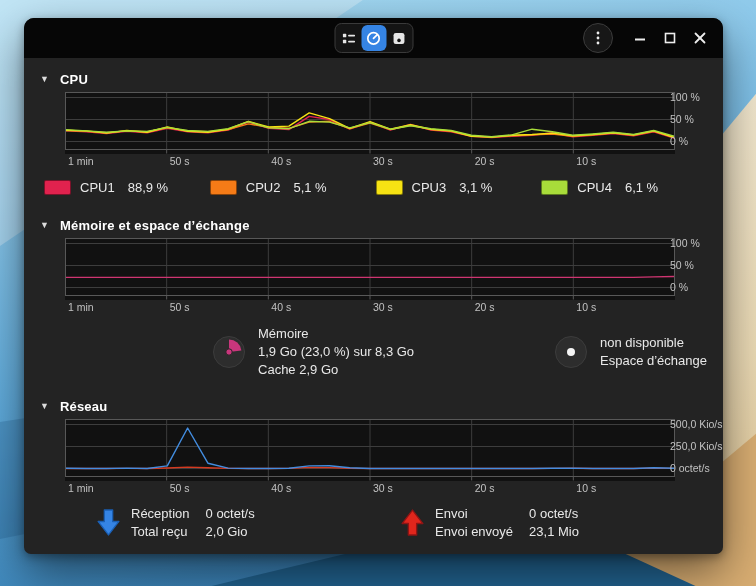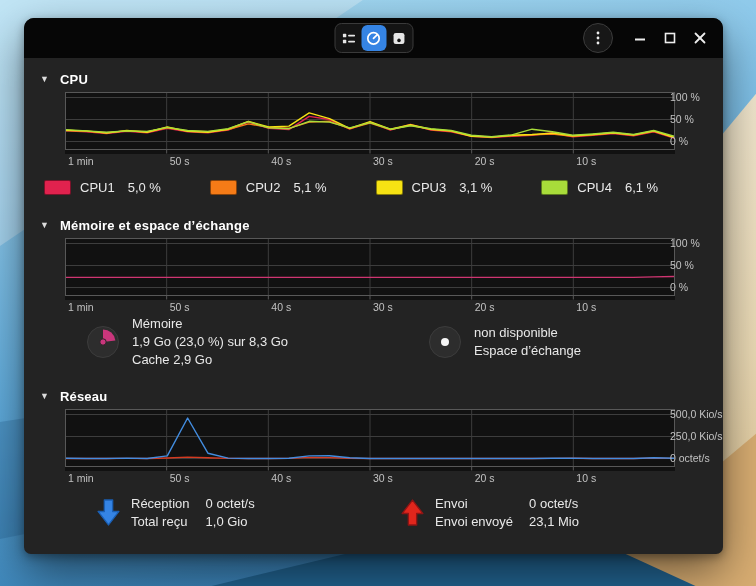--- a/index.html
+++ b/index.html
@@ -41,21 +41,21 @@
   .ylabels { width:57px; position:relative; height:62px; }
   .ylabels span { position:absolute; left:5px; font-size:10.5px; color:#c2c2c2; white-space:nowrap; }
   .xlabels { position:relative; height:15px; width:610px; }
   .xlabels span { position:absolute; top:1px; font-size:10.5px; color:#c2c2c2; white-space:nowrap; }
 
   .cpu-legend { display:flex; margin:7px 0 0 4px; height:22px; align-items:center; }
   .cpu-item { width:170px; display:flex; align-items:center; font-size:13px; }
   .swatch { width:27px; height:15px; border:1px solid rgba(0,0,0,0.45); border-radius:2px; margin-right:9px; }
   .cpu-item .cl { margin-right:13px; }
 
-  .mem-legend { display:flex; align-items:center; }
+  .mem-legend { display:flex; margin-top:10px; align-items:center;justify-content:flex-end; }
   .mem-block { display:flex; align-items:center; gap:12px; margin-left:46px; width:296px; }
   .swap-block { display:flex; align-items:center; gap:12px; margin-left:46px; }
   .mem-lines { font-size:13px; line-height:18px; }
 
   .net-legend { display:flex; margin-top:9px; align-items:center; }
   .net-block { display:flex; align-items:center; gap:10px; margin-left:56px; width:304px; }
   .net-block.right { margin-left:0; }
   .net-grid { display:grid; grid-template-columns:auto auto; column-gap:16px; row-gap:1px; font-size:13px; line-height:17px; }
 </style>
 </head>
@@ -163,21 +163,21 @@
             <span style="top: -1px;">100 %</span>
             <span style="top: 21px;">50 %</span>
             <span style="top: 43px;">0 %</span>
           </div>
       </div>
     </div>
     <div class="cpu-legend">
       <div class="cpu-item">
         <span class="swatch" style="background-color: rgb(224, 34, 78);"></span>
         <span class="cl">CPU1</span>
-        <span>5,0 %</span>
+        <span>88,9 %</span>
       </div>
       <div class="cpu-item">
         <span class="swatch" style="background-color: rgb(245, 123, 23);"></span>
         <span class="cl">CPU2</span>
         <span>5,1 %</span>
       </div>
       <div class="cpu-item">
         <span class="swatch" style="background-color: rgb(246, 226, 19);"></span>
         <span class="cl">CPU3</span>
         <span>3,1 %</span>
@@ -297,21 +297,21 @@
     </div>
     <div class="net-legend">
       <div class="net-block">
         <svg width="25" height="27" viewBox="0 0 24 26">
           <path d="M8,1 h8 v11 h6 L12,25 L2,12 h6 Z" stroke="#1a5fb4" stroke-width="1.3" stroke-linejoin="round" fill="#3584e4"></path>
         </svg>
         <div class="net-grid">
           <span>Réception</span>
           <span>0 octet/s</span>
           <span>Total reçu</span>
-          <span>1,0 Gio</span>
+          <span>2,0 Gio</span>
         </div>
       </div>
       <div class="net-block right">
         <svg width="25" height="27" viewBox="0 0 24 26">
           <path d="M12,1 L22,14 h-6 v11 h-8 V14 H2 Z" stroke="#8f1414" stroke-width="1.3" stroke-linejoin="round" fill="#e0261c"></path>
         </svg>
         <div class="net-grid">
           <span>Envoi</span>
           <span>0 octet/s</span>
           <span>Envoi envoyé</span>

